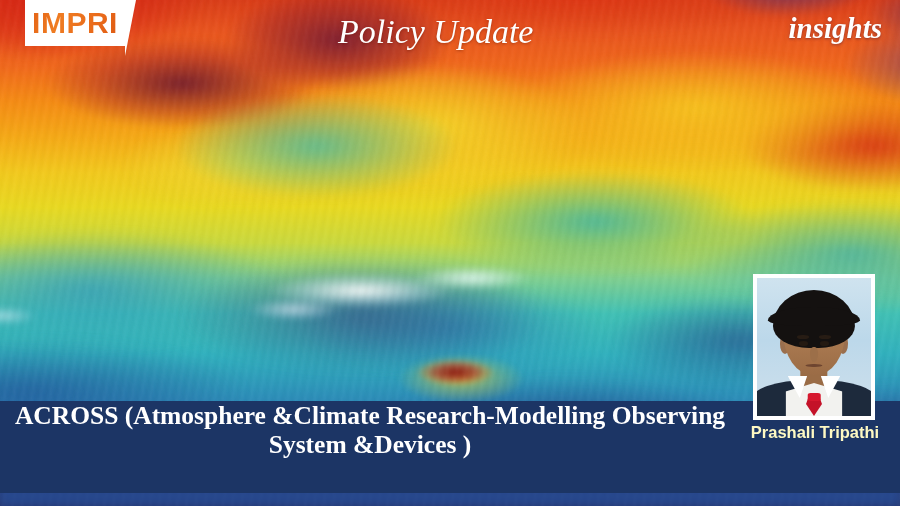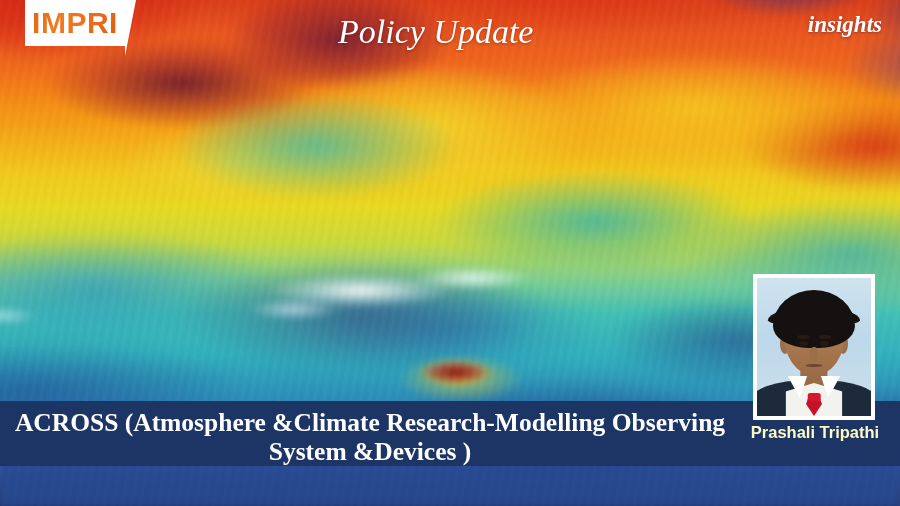--- a/index.html
+++ b/index.html
@@ -147,31 +147,31 @@
     font-family:"Liberation Serif", serif;
     font-weight:400; font-style:italic;
     font-size:34px; color:#ffffff;
     text-shadow:0 1px 3px rgba(90,20,0,.45);
     white-space:nowrap;
   }
   .hdr-brand{
     position:absolute; right:18px; top:12px;
     font-family:"Liberation Serif", serif;
     font-weight:700; font-style:italic;
-    font-size:23px; color:#ffffff;
+    font-size:29px; color:#ffffff;
     text-shadow:0 1px 3px rgba(60,20,60,.5);
     white-space:nowrap;
   }
 
   
   .banner{
     position:absolute; left:0; right:0;
-    top:401px; height:65px;
+    top:401px; height:92px;
     background:#1c3565;
-    display:flex; align-items:flex-end; justify-content:flex-start;
+    display:flex; align-items:flex-start; justify-content:flex-start;
   }
   .banner-text{
     width:740px;
     text-align:center;
     font-family:"Liberation Serif", serif;
     font-weight:700;
     font-size:25.5px;
     line-height:1.14;
     color:#ffffff;
     padding:0 14px;

